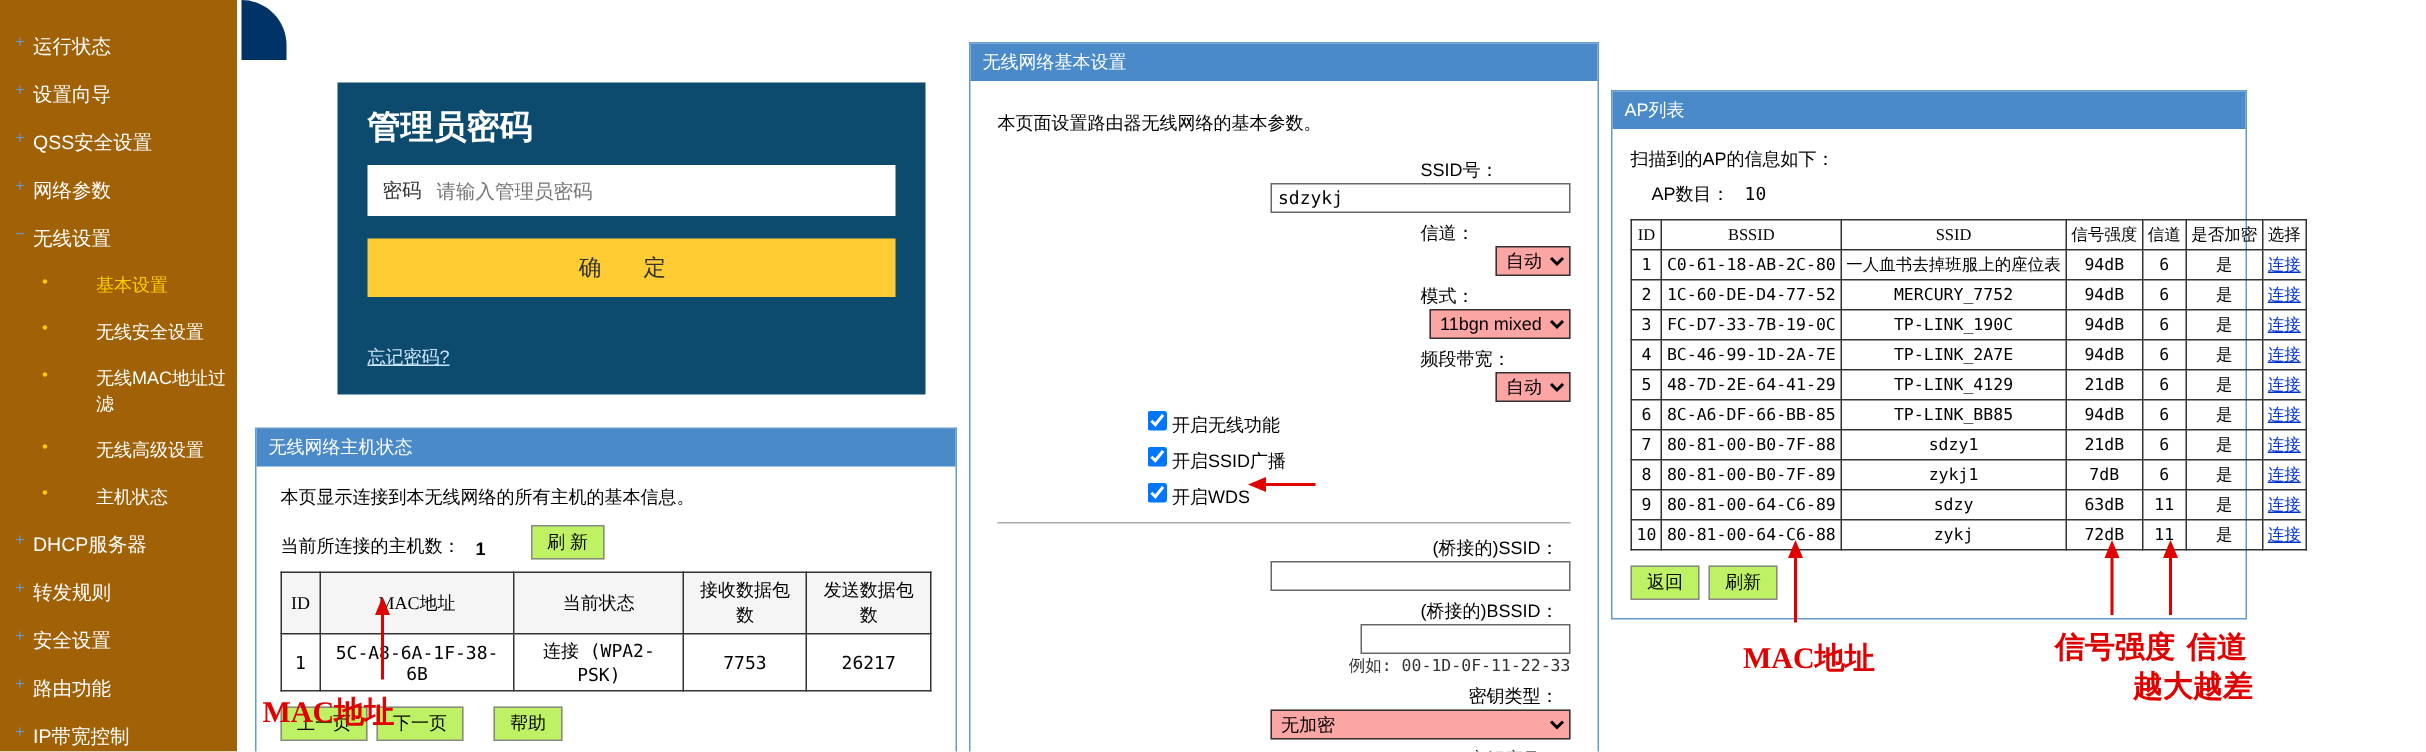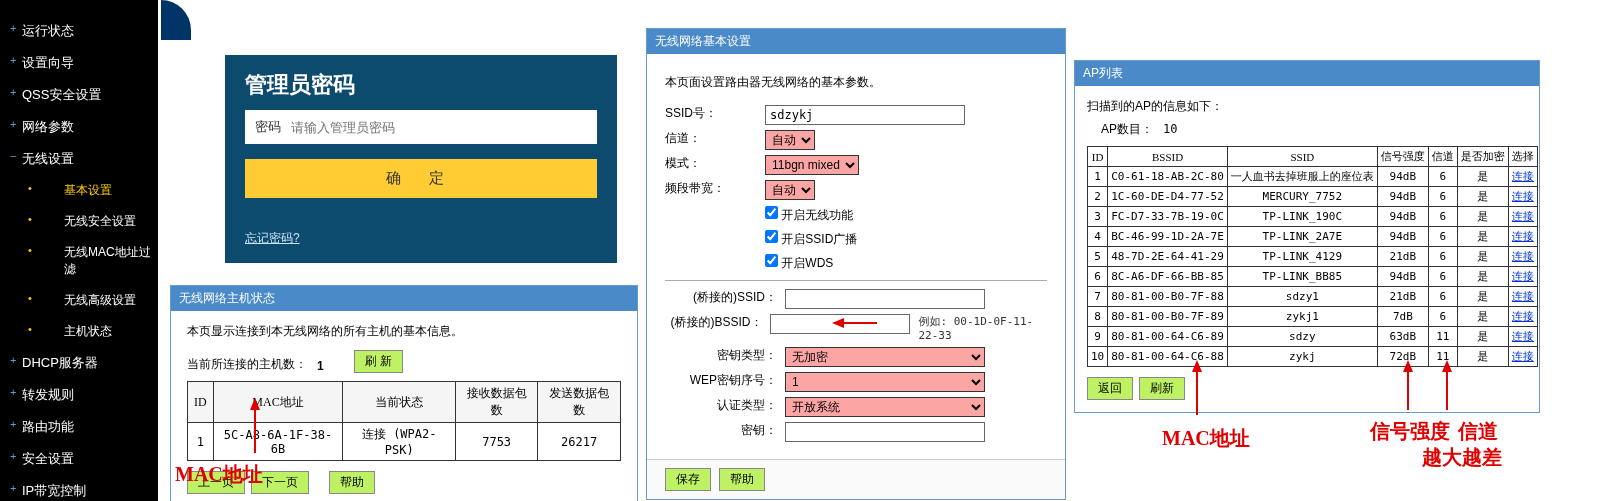--- a/index.html
+++ b/index.html
@@ -1,17 +1,17 @@
 <!DOCTYPE html>
 <html><head>
 <meta charset="utf-8">
 <style>
 * { box-sizing: border-box; margin: 0; padding: 0; }
 body { font-family: "Microsoft YaHei", Arial, sans-serif; font-size: 12px; background: #fff; width: 1617px; height: 501px; position: relative; overflow: hidden; }
-.sidebar { position: absolute; left: 0; top: 0; width: 158px; height: 501px; background: #000000; color: #fff; padding-top: 15px; }
+.sidebar { position: absolute; left: 0; top: 0; width: 158px; height: 501px; background: #a16207; color: #fff; padding-top: 15px; }
 .sidebar ul { list-style: none; }
 .sidebar li { padding: 7px 0 7px 22px; font-size: 13px; cursor: pointer; position: relative; }
 .sidebar li.sub { padding-left: 64px; font-size: 12px; }
 .sidebar li::before { content: "+"; position: absolute; left: 10px; color: #6699cc; font-size: 11px; }
 .sidebar li.minus::before { content: "−"; }
 .sidebar li.sub::before { content: "•"; left: 28px; color: #ffcc00; }
 .sidebar li.current { color: #ffcc00; }
 .curve { position: absolute; left: 161px; top: 0; width: 30px; height: 40px; background: #003366; border-top-right-radius: 30px; }
 
 .panel { position: absolute; border: 1px solid #6699cc; background: #fff; }
@@ -29,32 +29,32 @@
 
 .hosts-panel { left: 170px; top: 285px; width: 468px; }
 .hosts-panel table { width: 100%; border-collapse: collapse; margin-top: 8px; }
 .hosts-panel th, .hosts-panel td { border: 1px solid #333; padding: 3px 6px; text-align: center; font-size: 12px; font-family: monospace, sans-serif; }
 .hosts-panel th { background: #f5f5f5; font-weight: normal; font-family: "Microsoft YaHei"; }
 .btn { background: #bef264; border: 1px solid #888; padding: 2px 10px; font-size: 12px; cursor: pointer; font-family: inherit; }
 .hosts-ctrl { margin-top: 10px; display: flex; gap: 6px; }
 
 .wifi-panel { left: 646px; top: 28px; width: 420px; }
 .wifi-body { padding: 14px 18px 12px; }
-.wifi-row { display: flex; align-items: flex-start; margin: 5px 0; }
+.wifi-row { display: flex; align-items: flex-end; margin: 5px 0; flex-direction: column; }
 .wifi-row .lbl { width: 100px; text-align: left; }
 .wifi-row .lbl2 { width: 120px; text-align: right; padding-right: 8px; }
 .wifi-row input[type=text] { border: 1px solid #666; padding: 2px 4px; font-size: 12px; width: 200px; font-family: monospace; }
 .wifi-row select { border: 1px solid #333; padding: 1px 2px; font-size: 12px; background: #fca5a5; }
 .wifi-row .wide { width: 200px; }
 .cb-row { padding-left: 100px; margin: 6px 0; }
 .hr { border-top: 1px solid #aaa; margin: 8px 0; }
 .ex { color: #333; margin-left: 8px; font-family: monospace; font-size: 11px; }
 .panel-foot { border-top: 1px solid #ccc; padding: 8px 18px; display: flex; gap: 8px; background: #fafafa; }
 
-.ap-panel { left: 1074px; top: 60px; width: 466px; }
+.ap-panel { left: 1074px; top: 60px; width: 424px; }
 .ap-body { padding: 12px 12px; }
 .ap-table { border-collapse: collapse; width: 100%; font-size: 11px; margin-top: 8px; }
 .ap-table th, .ap-table td { border: 1px solid #333; padding: 2px 3px; text-align: center; font-family: monospace, sans-serif; white-space: nowrap; }
 .ap-table th { font-weight: normal; font-family: "Microsoft YaHei"; }
 .ap-table a { color: #0033cc; text-decoration: underline; cursor: pointer; }
 .ap-foot { margin-top: 10px; display: flex; gap: 6px; }
 
 .anno { position: absolute; color: #e00000; font-family: "SimSun", serif; font-size: 20px; font-weight: bold; pointer-events: none; }
 .arrow { position: absolute; pointer-events: none; }
 </style>
@@ -68,22 +68,22 @@
       <li class="">QSS安全设置</li>
       <li class="">网络参数</li>
       <li class="minus">无线设置</li>
       <li class="sub current">基本设置</li>
       <li class="sub">无线安全设置</li>
       <li class="sub">无线MAC地址过滤</li>
       <li class="sub">无线高级设置</li>
       <li class="sub">主机状态</li>
       <li class="">DHCP服务器</li>
       <li class="">转发规则</li>
+      <li class="">安全设置</li>
       <li class="">路由功能</li>
-      <li class="">安全设置</li>
       <li class="">IP带宽控制</li>
       <li class="">IP与MAC绑定</li>
     </ul>
 </div>
 <div class="curve"></div>
 
 <div class="login-box">
   <div class="login-title">管理员密码</div>
   <div class="login-form">
     <div class="login-row">

